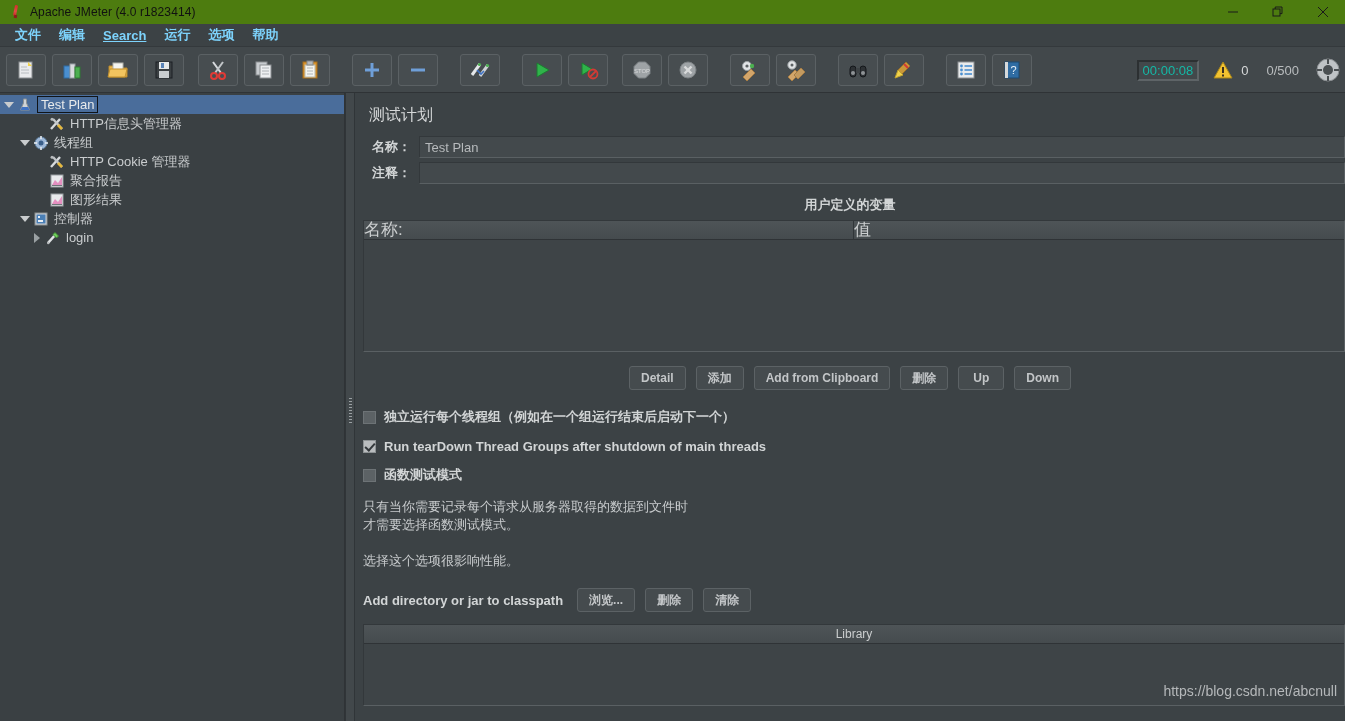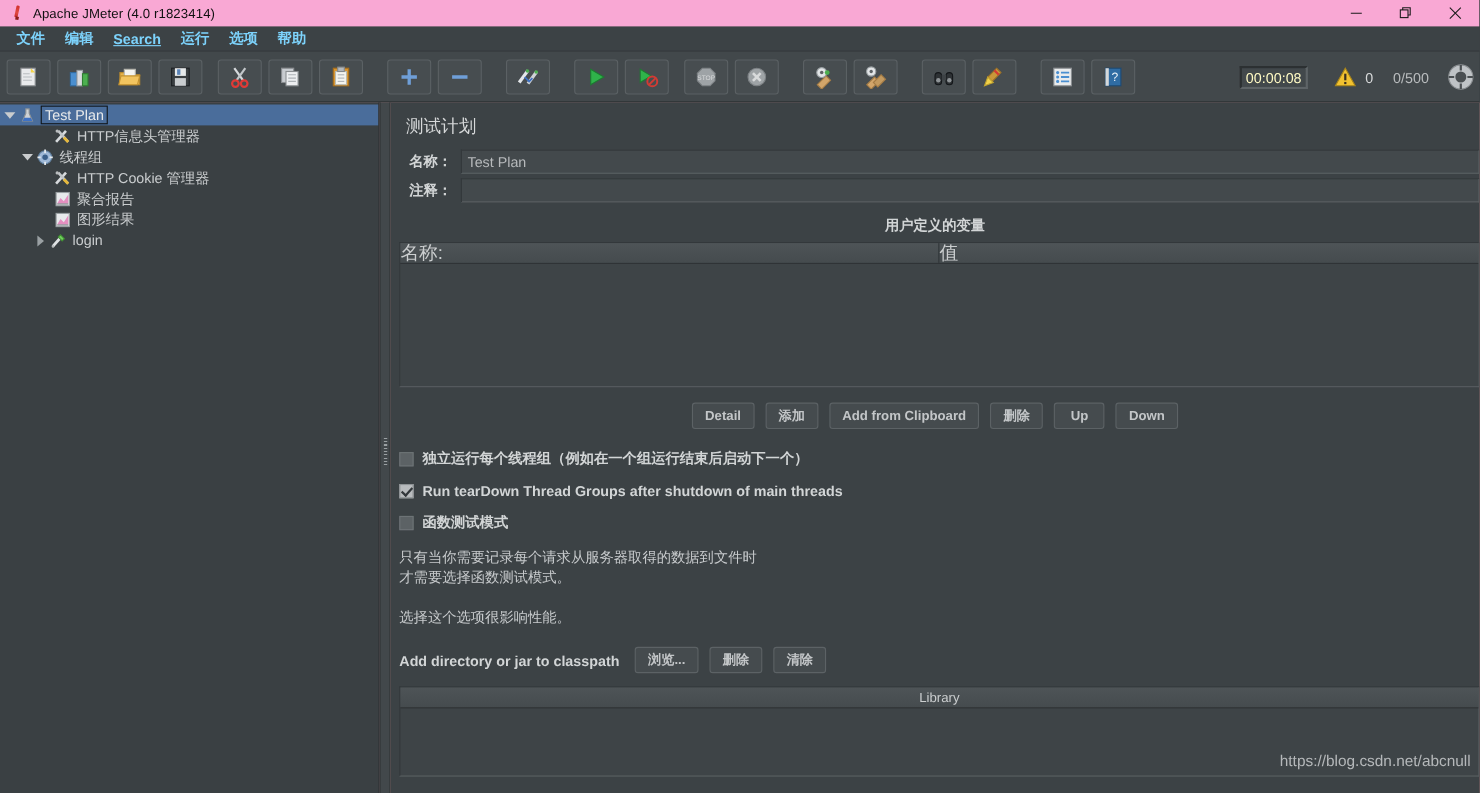--- a/index.html
+++ b/index.html
@@ -7,21 +7,21 @@
     margin: 0; padding: 0;
     width: 1345px; height: 721px;
     overflow: hidden;
     background: #3c4245;
     font-family: "Liberation Sans", "DejaVu Sans", sans-serif;
   }
 
   
   .titlebar {
     height: 24px;
-    background: #f9a8d4;
+    background: #4d7c0f;
     display: flex;
     align-items: center;
     position: relative;
   }
   .tb-icon {
     width: 16px; height: 16px;
     margin-left: 8px; margin-right: 6px;
     position: relative;
     flex: none;
   }
@@ -105,25 +105,25 @@
   .status-area {
     position: absolute;
     right: 4px; top: 0; height: 46px;
     display: flex; align-items: center;
   }
   .timer-box {
     border: 2px inset #6c7376;
     border-style: solid;
     border-color: #2c3032 #5e6467 #5e6467 #2c3032;
     background: #42484b;
-    color: #fef9c3;
+    color: #14b8a6;
     font-size: 13px;
     padding: 1px 4px;
     font-family: "Liberation Sans", sans-serif;
-    margin-right: 24px;
+    margin-right: 14px;
   }
   .warn-wrap { display:flex; align-items:center; margin-right: 18px; }
   .warn-count { color:#d6d8d9; font-size:13px; margin-left:8px; }
   .thread-count { color:#b9bcbe; font-size:13px; margin-right:16px; }
 
   
   .body-split {
     display: flex;
     height: calc(721px - 24px - 23px - 46px);
     background: #fca5a5;
@@ -700,20 +700,34 @@
         <span class="ticon">
           <svg width="16" height="16" viewBox="0 0 16 16">
             <rect x="2" y="2" width="12" height="12" fill="#e8eaec" stroke="#9aa0a3"></rect>
             <path d="M3 12 l3 -5 l3 3 l4 -6 v8 z" fill="#e48fc0"></path>
             <line x1="3" y1="12.5" x2="13" y2="12.5" stroke="#6f7478"></line>
           </svg>
         </span>
         <span class="tlabel">图形结果</span>
       </div>
 
+      <div class="tnode" style="padding-left:18px">
+        <span class="twist">
+            <span class="down"></span>
+          </span>
+        <span class="ticon">
+          <svg width="16" height="16" viewBox="0 0 16 16">
+            <rect x="2" y="2" width="12" height="12" fill="#cfd3d6" stroke="#8a8f92"></rect>
+            <rect x="3.5" y="3.5" width="9" height="9" fill="#4a7fb5"></rect>
+            <rect x="5" y="5" width="2" height="2" fill="#e9eef3"></rect>
+            <rect x="5" y="9" width="5" height="2" fill="#e9eef3"></rect>
+          </svg>
+        </span>
+        <span class="tlabel">控制器</span>
+      </div>
 
       <div class="tnode" style="padding-left:30px">
         <span class="twist">
             <span class="right"></span>
           </span>
         <span class="ticon">
           <svg width="16" height="16" viewBox="0 0 16 16">
             <line x1="3" y1="13" x2="11" y2="4" stroke="#dfe2e4" stroke-width="2.6"></line>
             <path d="M10 2.5 l3.5 3.5 l-2 2 l-3.5 -3.5 z" fill="#6fcf5b" stroke="#3f8c33"></path>
             <circle cx="3.2" cy="13" r="1.2" fill="#b9bcbe"></circle>

